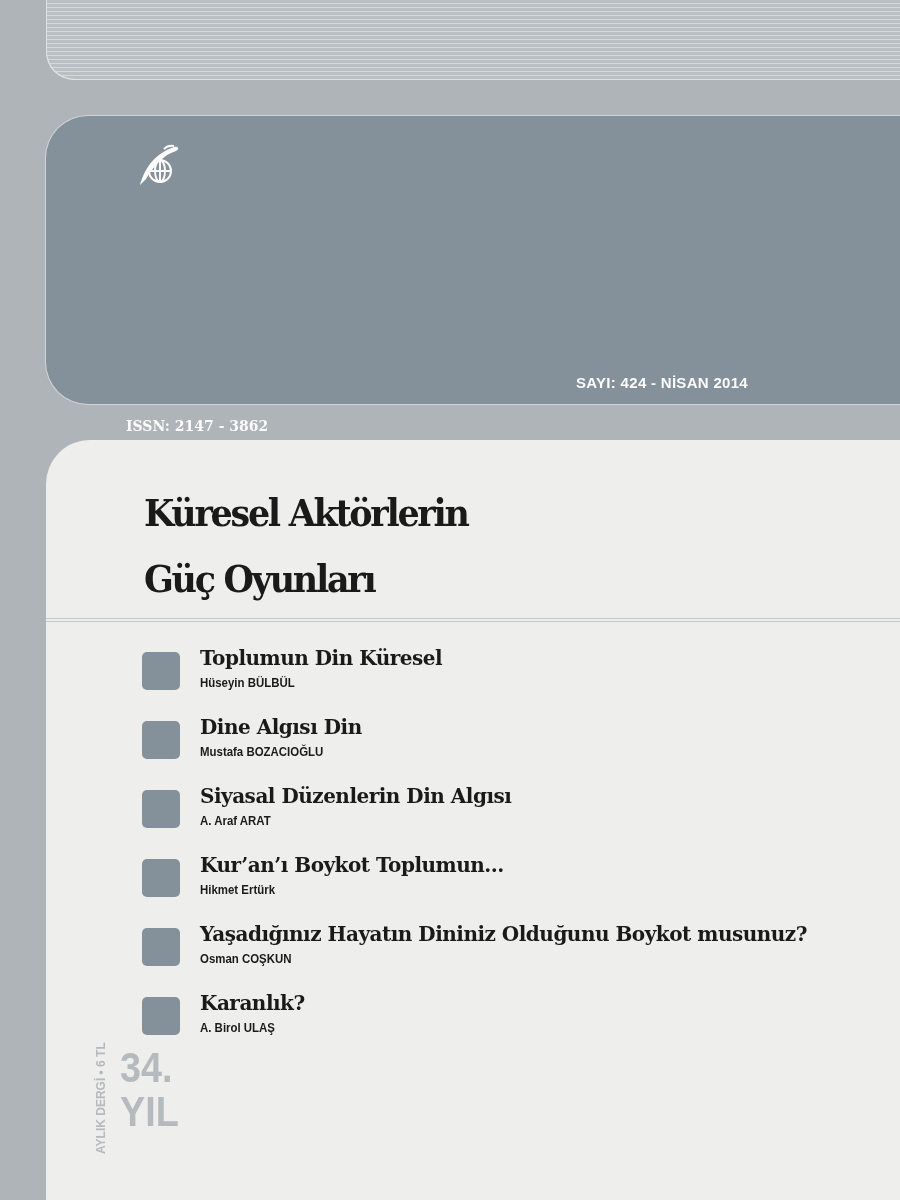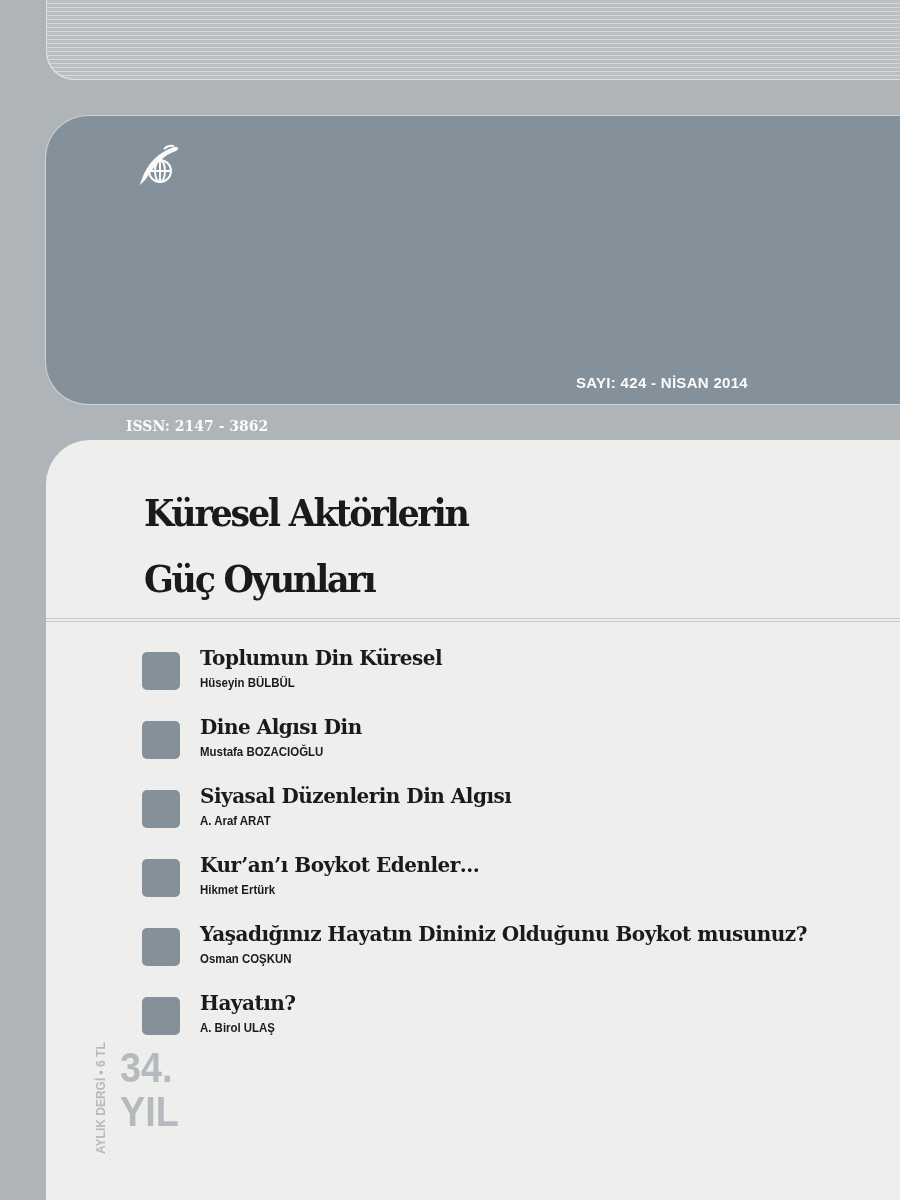--- a/index.html
+++ b/index.html
@@ -117,31 +117,31 @@
       <span class="toc-title">Dine Algısı Din</span>
       <span class="toc-author">Mustafa BOZACIOĞLU</span>
     </div>
     <div class="toc-item">
       <span class="toc-icon"></span>
       <span class="toc-title">Siyasal Düzenlerin Din Algısı</span>
       <span class="toc-author">A. Araf ARAT</span>
     </div>
     <div class="toc-item">
       <span class="toc-icon"></span>
-      <span class="toc-title">Kur’an’ı Boykot Edenler…</span>
+      <span class="toc-title">Kur’an’ı Boykot Toplumun…</span>
       <span class="toc-author">Hikmet Ertürk</span>
     </div>
     <div class="toc-item">
       <span class="toc-icon"></span>
       <span class="toc-title">Yaşadığınız Hayatın Dininiz Olduğunu Boykot musunuz?</span>
       <span class="toc-author">Osman COŞKUN</span>
     </div>
     <div class="toc-item">
       <span class="toc-icon"></span>
-      <span class="toc-title">Hayatın?</span>
+      <span class="toc-title">Karanlık?</span>
       <span class="toc-author">A. Birol ULAŞ</span>
     </div>
   </div>
 
   <div class="year-block" style="left:26px;">
     <div class="side-text">AYLIK DERGİ • 6 TL</div>
     <div class="year-num" style="left:48px;">
       <div>34.</div>
       <div>YIL</div>
     </div>

